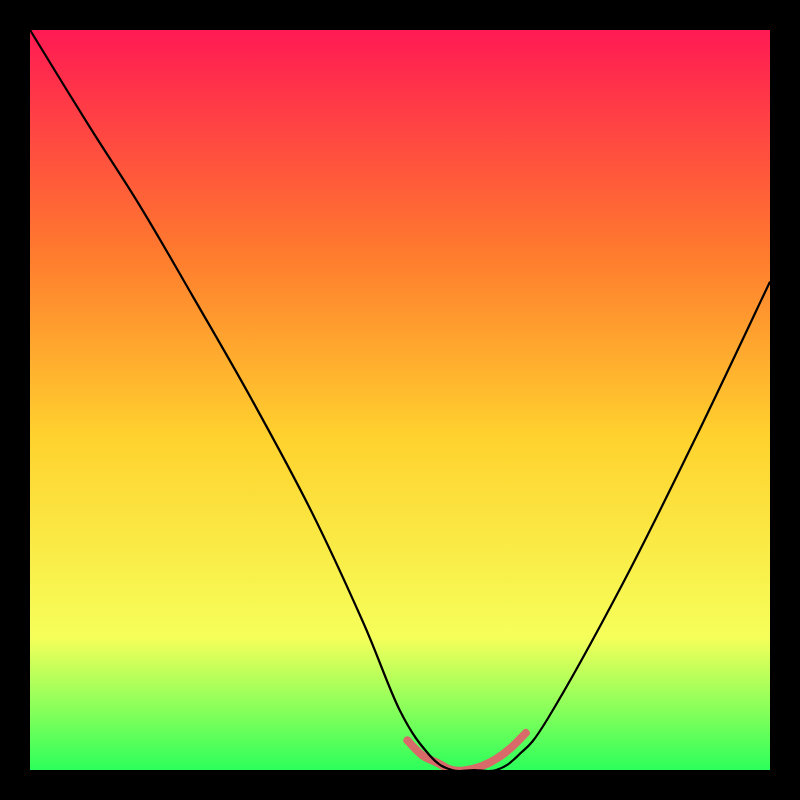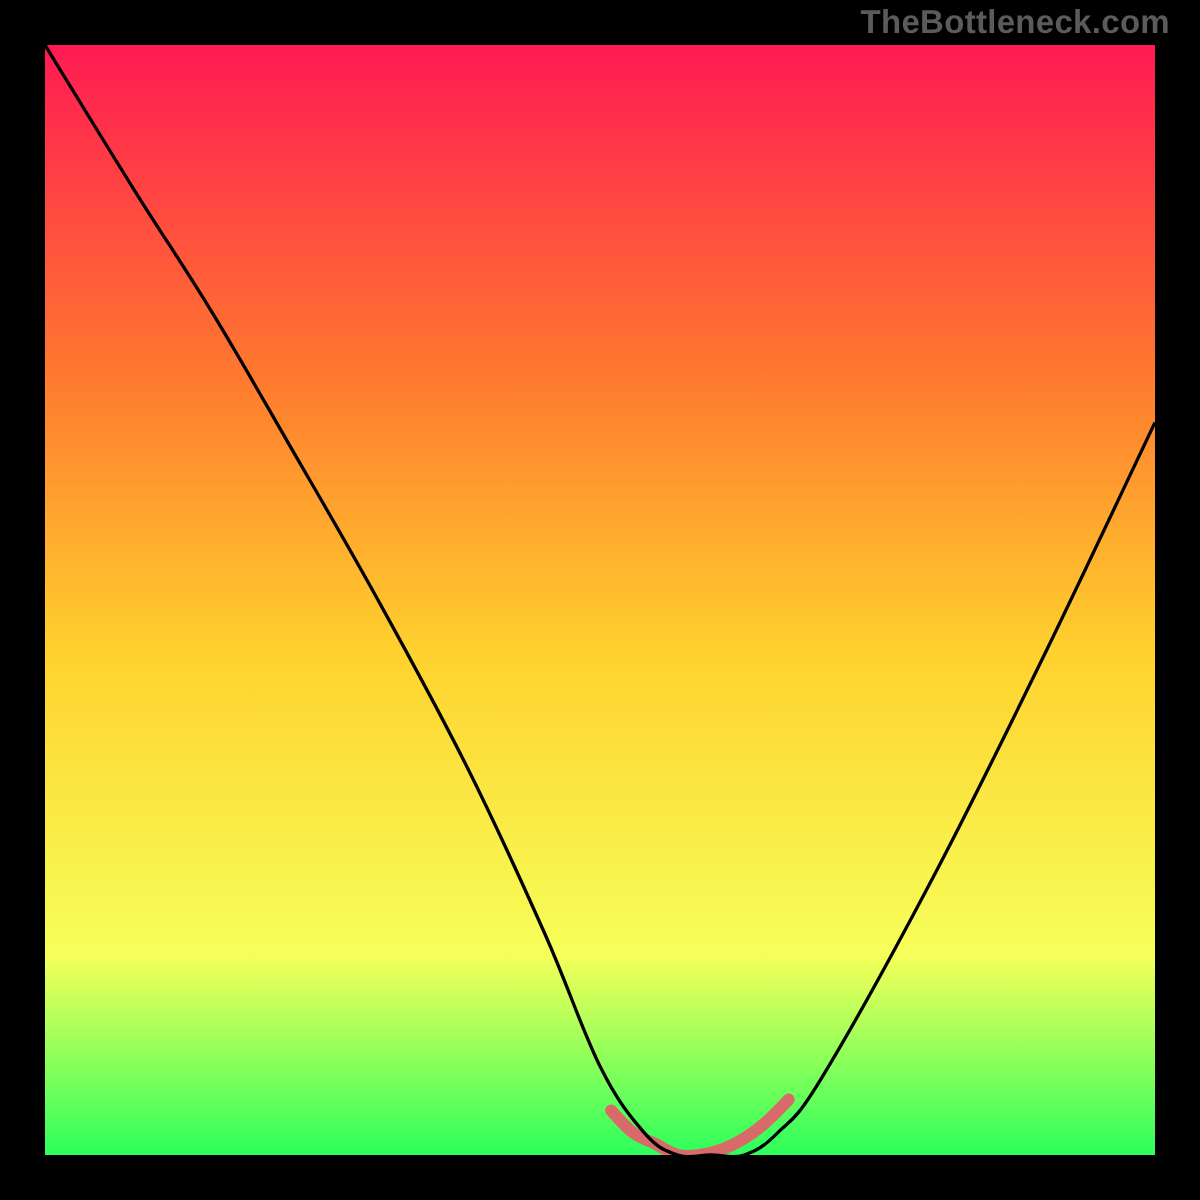--- a/index.html
+++ b/index.html
@@ -36,21 +36,20 @@
     overflow: hidden;
   }
   svg {
     display: block;
   }
 </style>
 </head>
 <body>
 
 <div class="frame">
-  <div class="watermark">TheBottleneck.com</div>
 
   <div class="plot">
     <svg id="chart-svg" viewBox="0 0 740 740" preserveAspectRatio="none">
       <defs>
         <linearGradient id="bg-grad" x1="0" y1="0" x2="0" y2="1">
           <stop id="g0" offset="0%" stop-color="#ff1a53"></stop>
           <stop id="g1" offset="30%" stop-color="#ff7a2e"></stop>
           <stop id="g2" offset="55%" stop-color="#ffd22e"></stop>
           <stop id="g3" offset="82%" stop-color="#f6ff5a"></stop>
           <stop id="g4" offset="100%" stop-color="#2cff5b"></stop>

